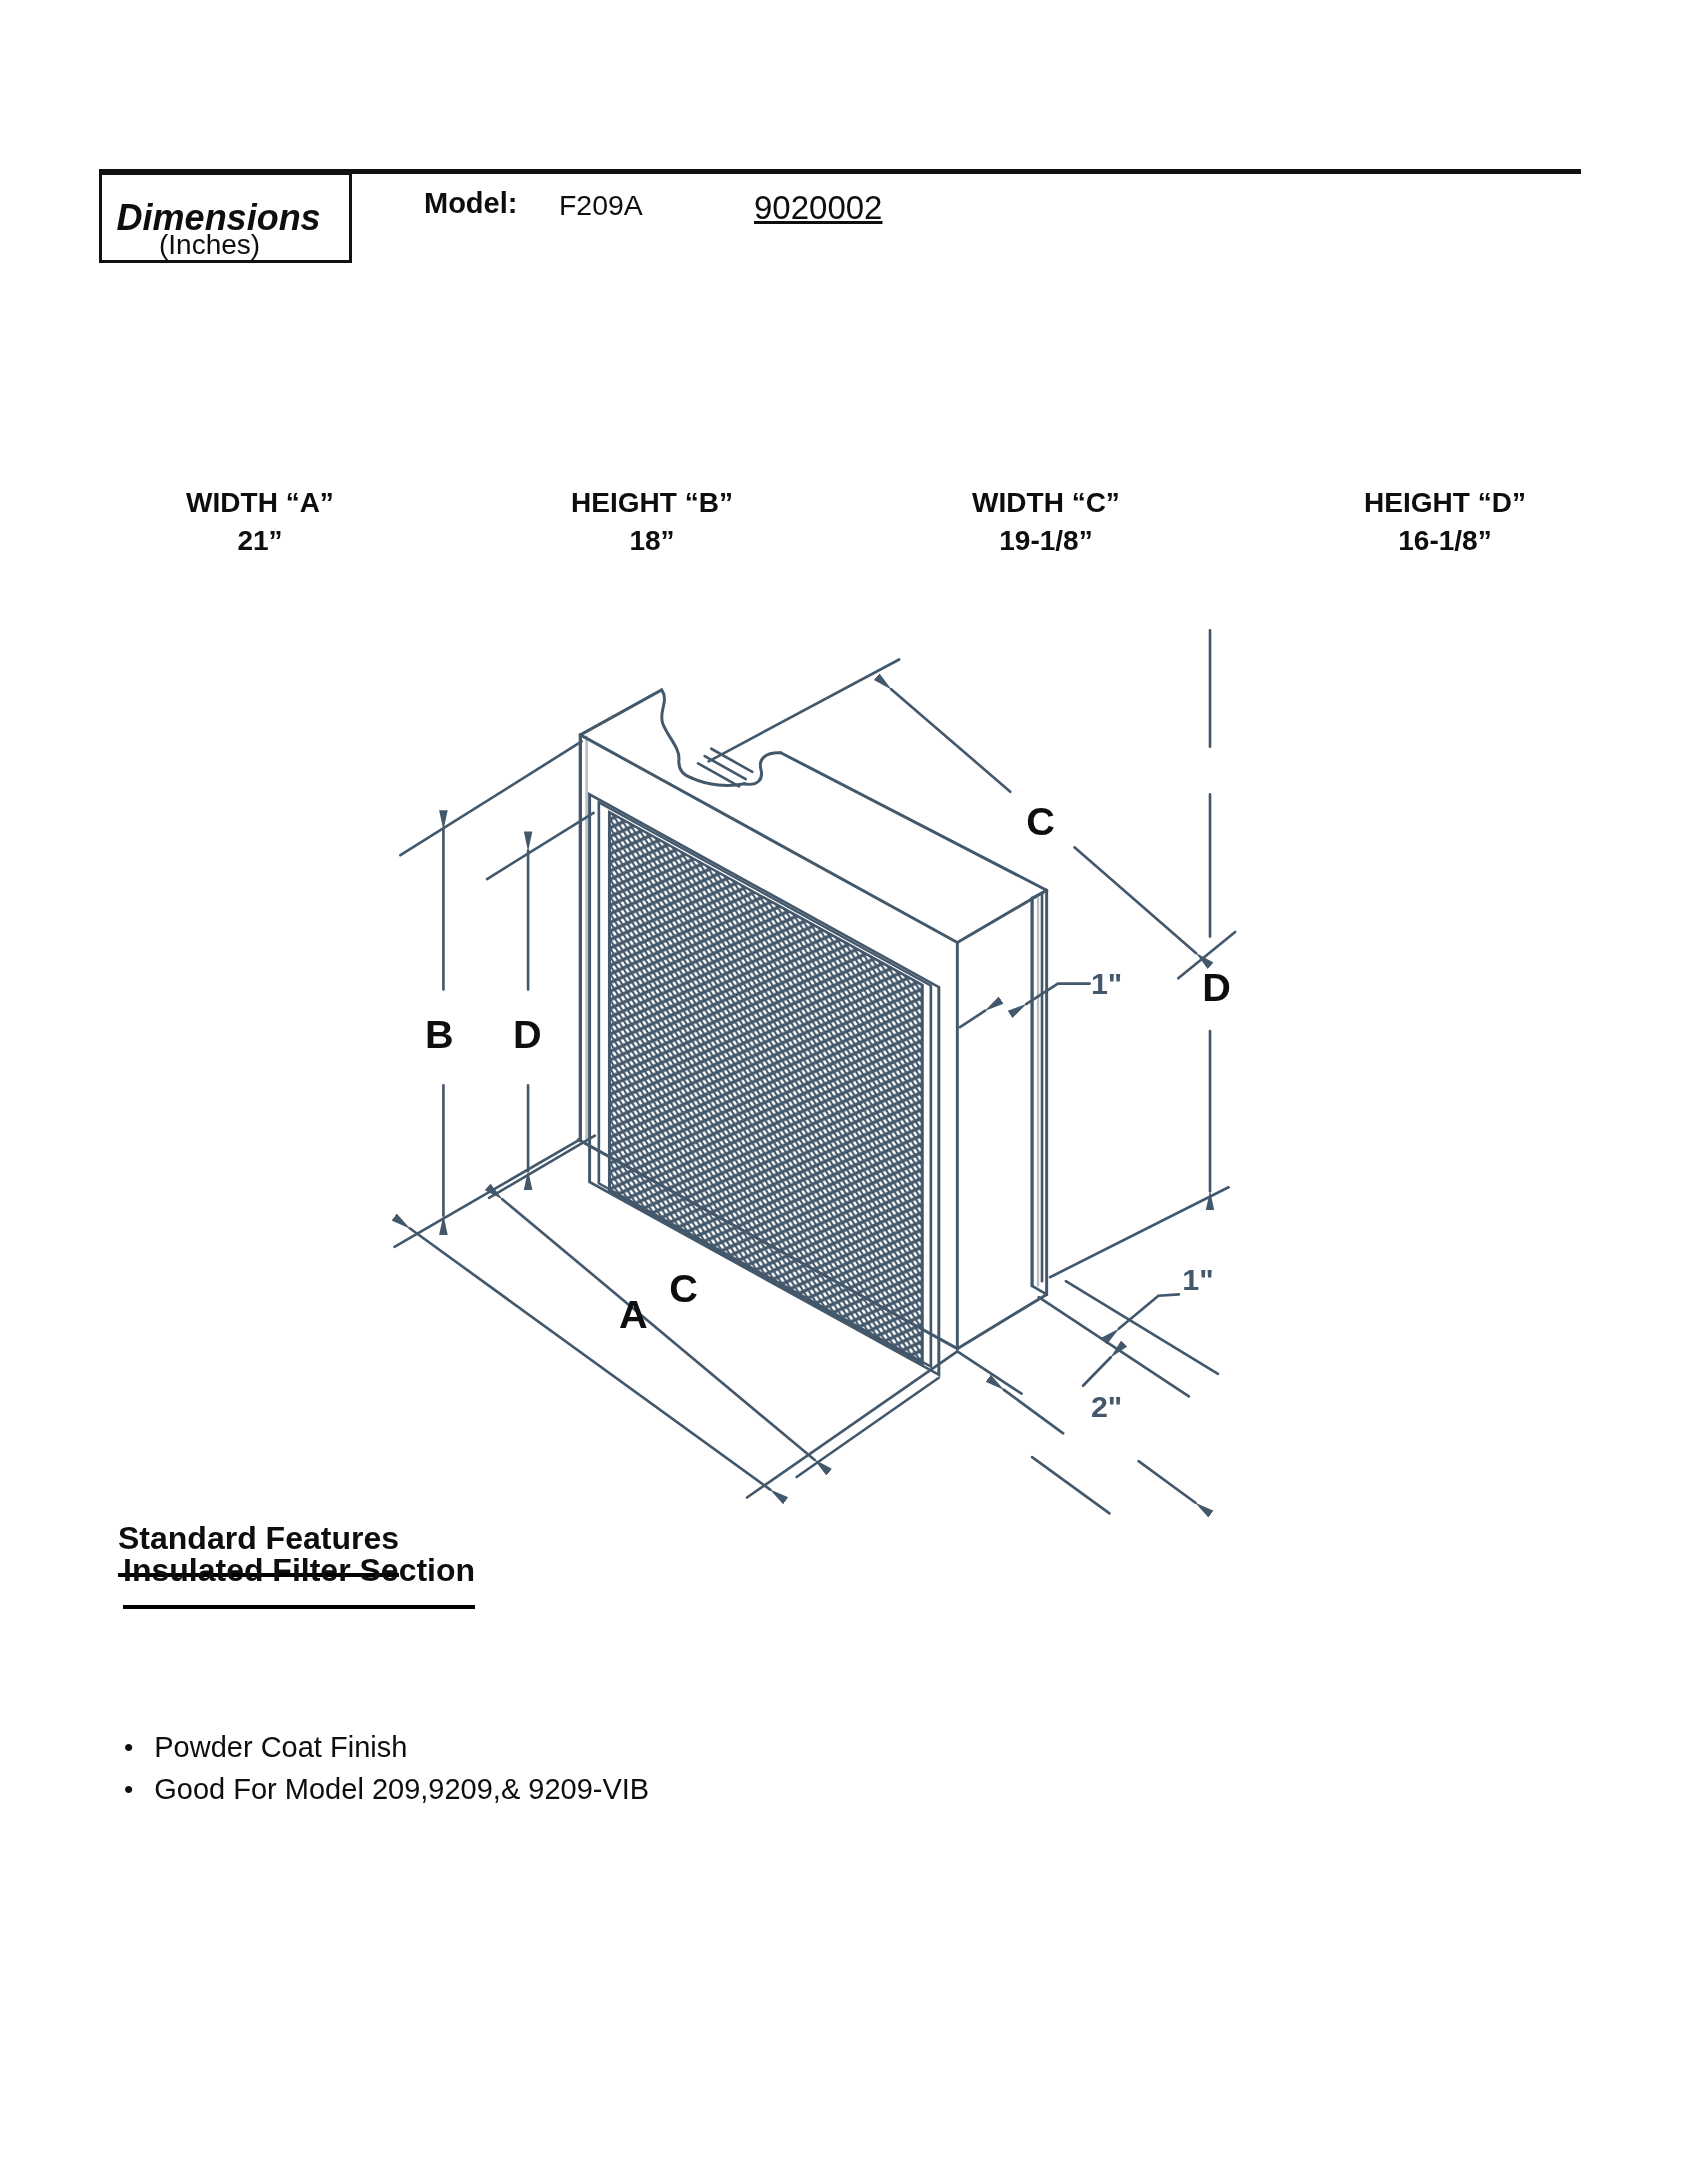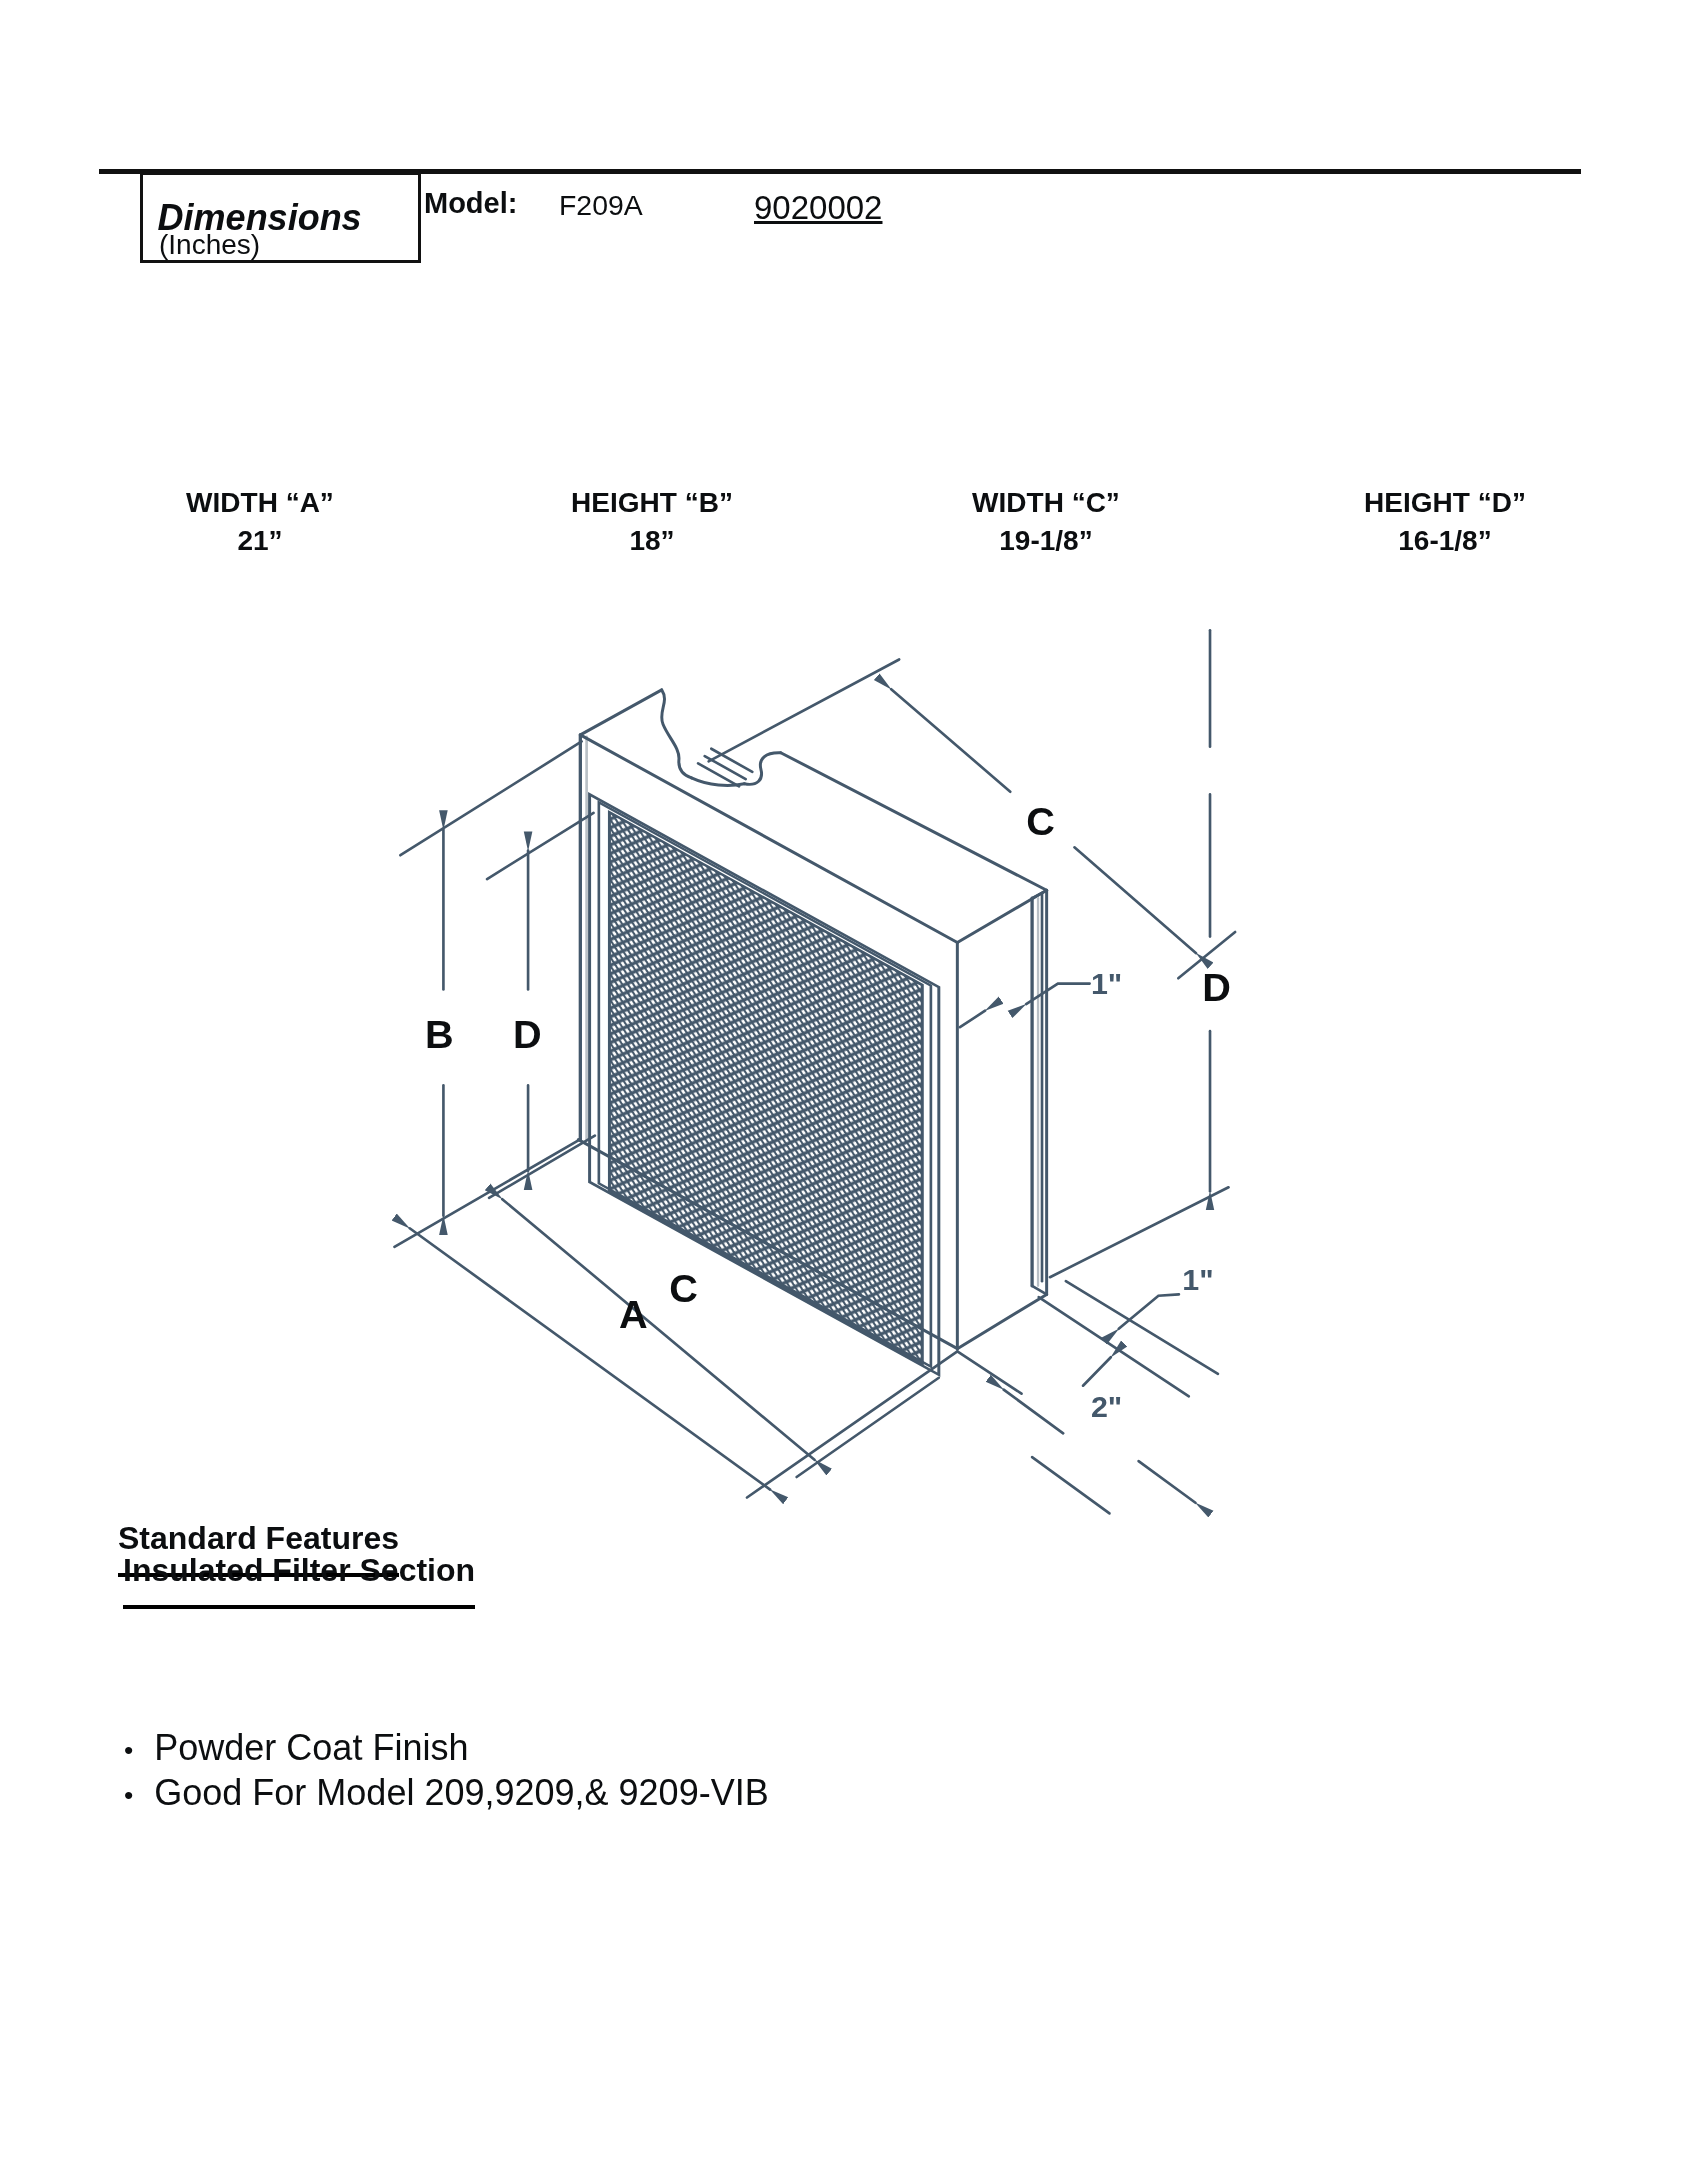--- a/index.html
+++ b/index.html
@@ -4,37 +4,37 @@
 <style>
   html,body{margin:0;padding:0;}
   body{
     width:1687px;height:2183px;position:relative;background:#ffffff;
     font-family:"Liberation Sans", sans-serif;color:#0c0e10;overflow:hidden;
   }
   .abs{position:absolute;}
   
   #top-rule{left:99px;top:169px;width:1482px;height:4.6px;background:#111;}
   #dim-box{
-    left:99px;top:172px;width:281px;height:91px;border:3.3px solid #111;
-    background:#fff;box-sizing:border-box;display:flex;align-items:center;margin-left:41px;
+    left:99px;top:172px;width:253px;height:91px;border:3.3px solid #111;
+    background:#fff;box-sizing:border-box;display:flex;align-items:center;
   }
   #dim-box span{font-size:36px;font-weight:bold;font-style:italic;padding-left:14.6px;letter-spacing:0px;}
   #inches{left:159px;top:229px;font-size:28px;}
   #model-label{left:424px;top:187px;font-size:29px;font-weight:bold;}
   #model-value{left:559px;top:189px;font-size:28.4px;}
   #part-number{left:754px;top:189px;font-size:33px;text-decoration:underline;}
   
   .dim-block{top:484px;width:304px;text-align:center;font-size:28px;font-weight:bold;line-height:38px;}
   #dim-a{left:108px;} #dim-b{left:500px;} #dim-c{left:894px;} #dim-d{left:1293px;}
   
   .feature-head{font-size:32px;font-weight:bold;border-bottom:4px solid #000;padding-bottom:16px;display:inline-block;}
   #features-heading{left:118px;top:1520px;}
   #features-subheading{left:123px;top:1552px;}
   #features-list{left:124px;top:1727px;list-style:none;margin:0;padding:0;}
-  #features-list li{font-size:36px;line-height:41px;white-space:nowrap;}
+  #features-list li{font-size:29px;line-height:41px;white-space:nowrap;}
   #features-list li::before{content:"•";font-size:26.5px;margin-right:21px;position:relative;top:-1.3px;}
   
   #drawing{left:370px;top:609px;width:926px;height:933px;}
   text.big{font-size:60px;font-weight:bold;fill:#0c0e10;font-family:"Liberation Sans",sans-serif;}
   text.small{font-size:46px;font-weight:bold;fill:#44586b;font-family:"Liberation Sans",sans-serif;}
 </style>
 </head>
 <body>
 
 <div class="abs" id="top-rule"></div>

